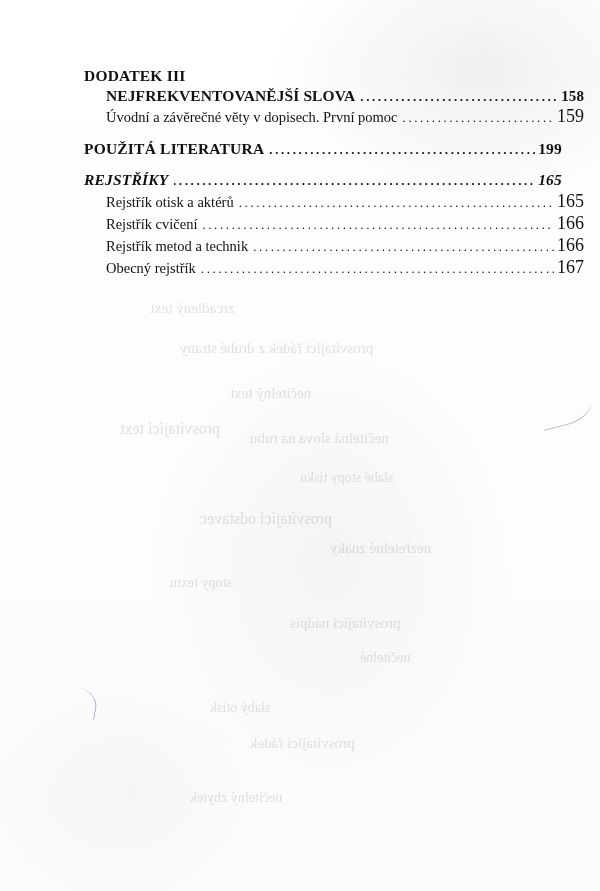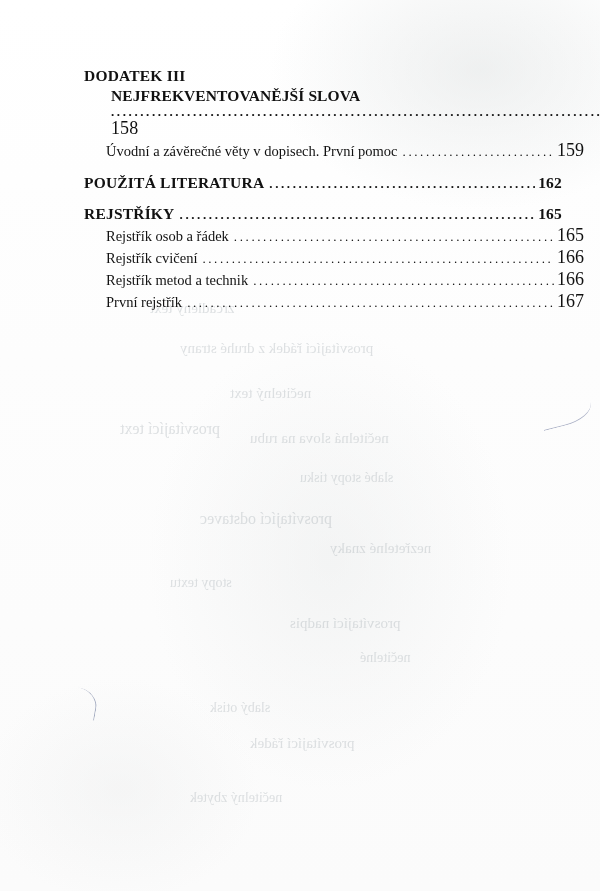--- a/index.html
+++ b/index.html
@@ -100,32 +100,31 @@
     letter-spacing: 0.2px;
     margin-top: 13px;
   }
   .lvl-head .page-num { font-weight: bold; font-size: 15.5px; }
 
   .lvl-sub {
     font-weight: bold;
     font-size: 15.5px;
     padding-left: 22px;
     letter-spacing: 0.1px;
-    flex-direction: column;
-  }
-  .lvl-sub .page-num { font-weight: normal; font-size: 18px; }
+  }
+  .lvl-sub .page-num { font-weight: bold; font-size: 15px; }
 
   .lvl-item {
     font-size: 14.5px;
     padding-left: 22px;
   }
   .lvl-item .page-num { font-size: 18px; }
 
   .gap-lg { margin-top: 13px; }
-  .gap-md { margin-top: 13px; }
+  .gap-md { margin-top: 13px; font-style: italic; }
   .gap-sm { margin-top: 1px; }
   .gap-xs { margin-top: 2px; }
 
   .no-leader .leader::before { content: ""; }
 </style>
 </head>
 <body>
 
 <div class="page">
 
@@ -165,47 +164,47 @@
 
     <div class="row lvl-item gap-sm">
       <span class="label">Úvodní a závěrečné věty v dopisech. První pomoc</span>
       <span class="leader"></span>
       <span class="page-num">159</span>
     </div>
 
     <div class="row lvl-head gap-lg">
       <span class="label">POUŽITÁ LITERATURA</span>
       <span class="leader"></span>
-      <span class="page-num">162</span>
+      <span class="page-num">199</span>
     </div>
 
     <div class="row lvl-head gap-md">
       <span class="label">REJSTŘÍKY</span>
       <span class="leader"></span>
       <span class="page-num">165</span>
     </div>
 
     <div class="row lvl-item gap-xs">
-      <span class="label">Rejstřík osob a řádek</span>
+      <span class="label">Rejstřík otisk a aktérů</span>
       <span class="leader"></span>
       <span class="page-num">165</span>
     </div>
 
     <div class="row lvl-item gap-sm">
       <span class="label">Rejstřík cvičení</span>
       <span class="leader"></span>
       <span class="page-num">166</span>
     </div>
 
     <div class="row lvl-item gap-sm">
       <span class="label">Rejstřík metod a technik</span>
       <span class="leader"></span>
       <span class="page-num">166</span>
     </div>
 
     <div class="row lvl-item gap-sm">
-      <span class="label">První rejstřík</span>
+      <span class="label">Obecný rejstřík</span>
       <span class="leader"></span>
       <span class="page-num">167</span>
     </div>
 
   </div>
 </div>
 
 </body></html>

